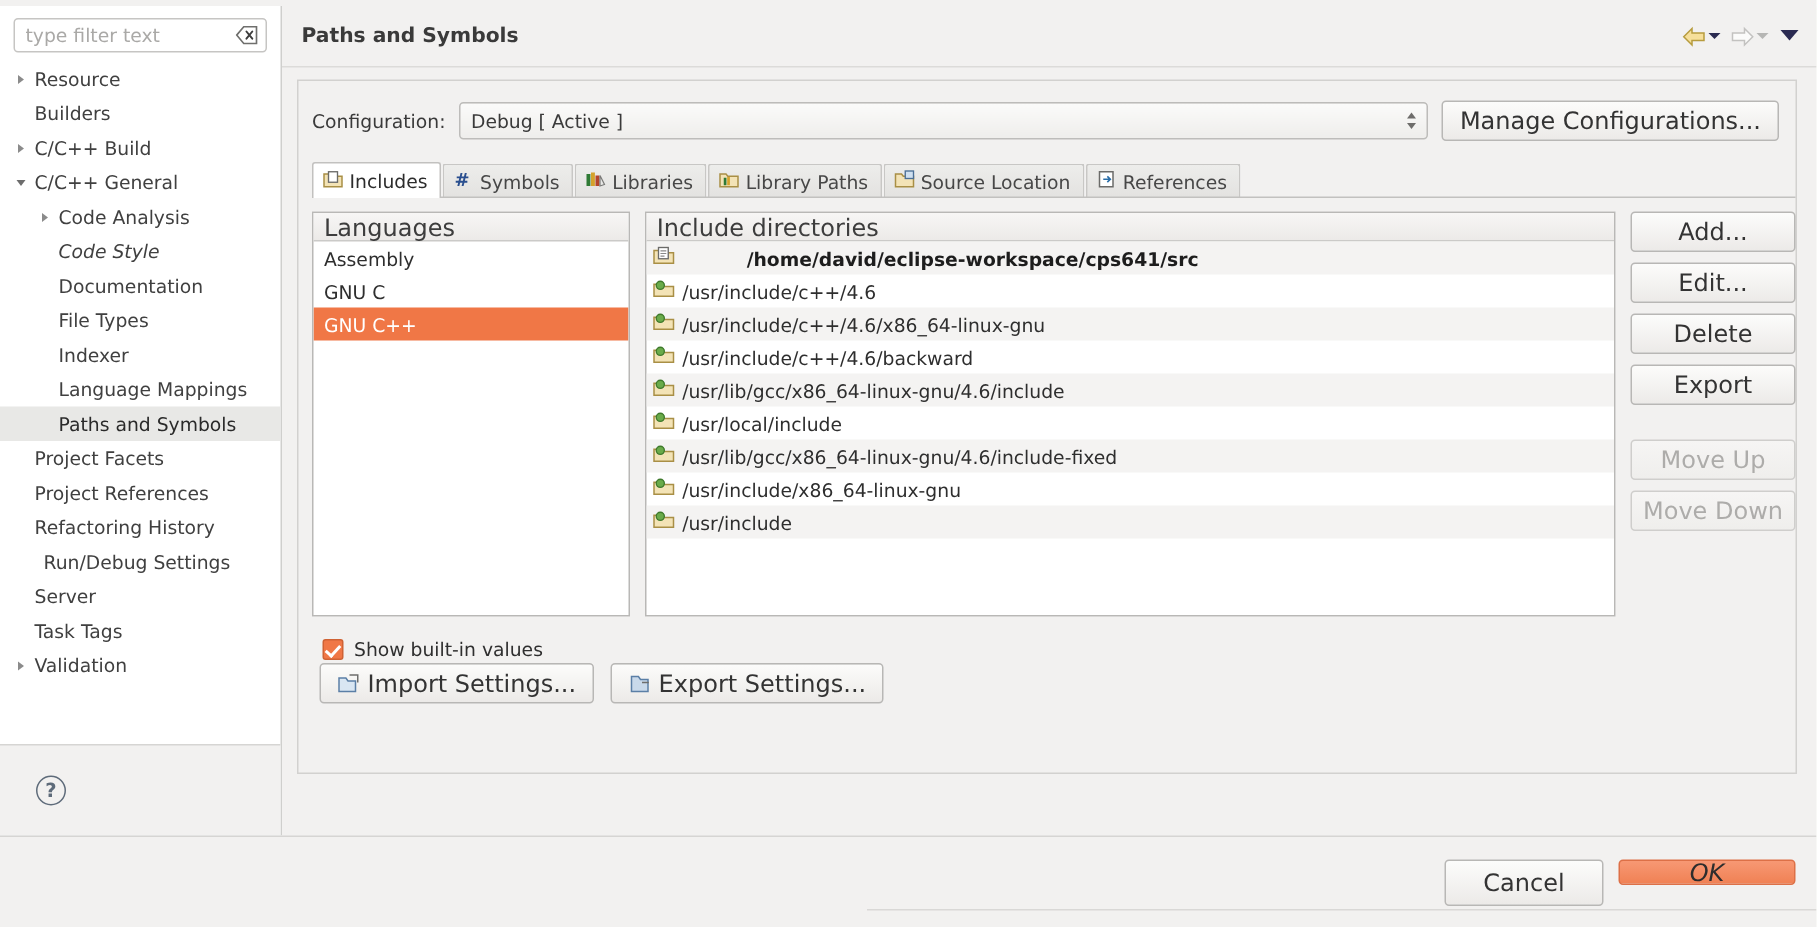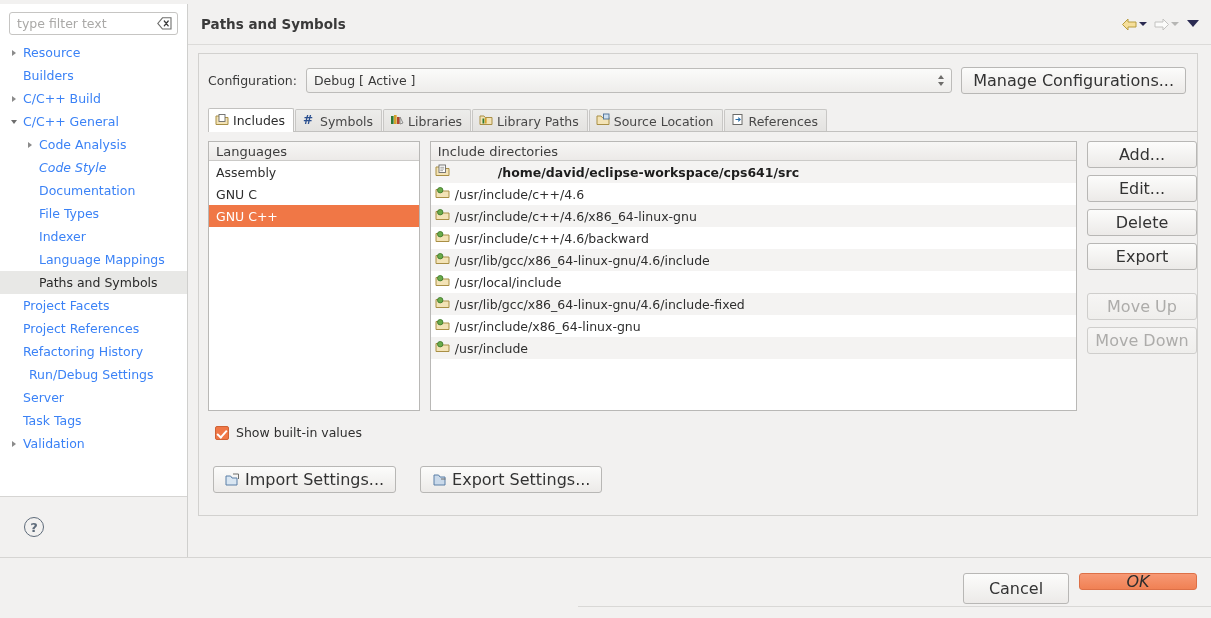--- a/index.html
+++ b/index.html
@@ -77,21 +77,21 @@
   .tree {
     flex: 1;
     overflow: hidden;
     padding-top: 1px;
   }
   .tree-item {
     height: 23px;
     display: flex;
     align-items: center;
     font-size: 12.5px;
-    color: #3b82f6;
+    color: #404040;
     white-space: nowrap;
     padding-right: 4px;
   }
   .tree-item.selected {
     background: #e8e8e6;
     color: #2a2a2a;
   }
   .twisty {
     width: 16px; min-width: 16px;
     display: flex; align-items: center; justify-content: center;
@@ -291,21 +291,21 @@
   .langs { width: 212px; }
   .dirs  { width: 648px; margin-left: 10px; }
 
   .list-head {
     height: 19px;
     background: linear-gradient(to bottom,#f7f6f5 0%,#eceae8 100%);
     border-bottom: 1px solid #cbcac8;
     display: flex;
     align-items: center;
     padding-left: 7px;
-    font-size: 13px;
+    font-size: 16px;
     color: #3d3d3d;
   }
   .list-row {
     height: 22px;
     display: flex;
     align-items: center;
     padding-left: 7px;
     font-size: 12.5px;
     color: #2e2e2e;
     white-space: nowrap;
@@ -350,22 +350,22 @@
     position: absolute;
     left: 3px; top: 1px;
     width: 4px; height: 8px;
     border: solid #ffffff;
     border-width: 0 2px 2px 0;
     transform: rotate(42deg);
   }
 
   .imp-exp-row {
     display: flex;
-    gap: 24px;
-    margin: 26px 0 0 14px;
+    gap: 11px;
+    margin: 2px 0 0 14px;
   }
 
   
   .pane-bottom {
     position: absolute;
     right: 11px;
     top: 519px;
     display: flex;
     gap: 8px;
   }

